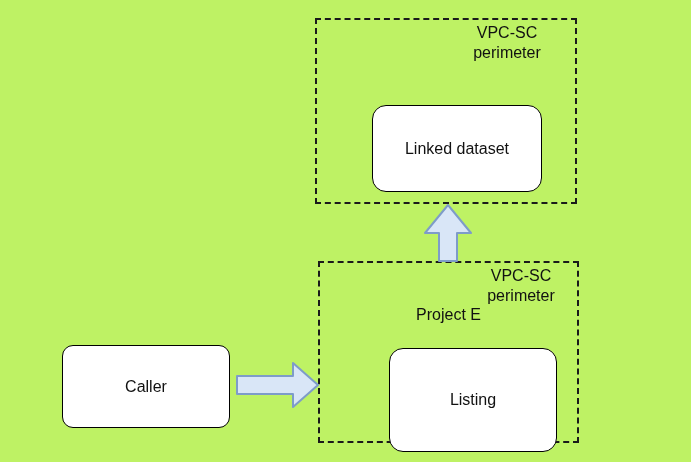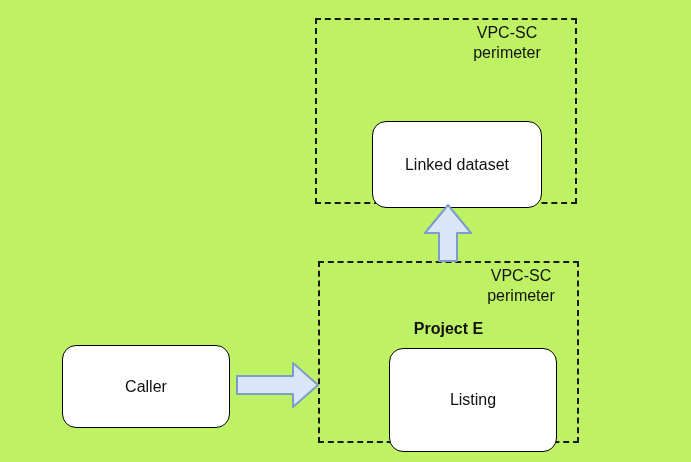--- a/index.html
+++ b/index.html
@@ -41,50 +41,50 @@
   .perimeter-top .vpc-label { right: 18px; }
   .perimeter-bottom .vpc-label { right: 6px; }
   .project-label {
     position: absolute;
     left: 0;
     width: 100%;
     text-align: center;
     line-height: 20px;
   }
   .perimeter-top .project-label { top: 45px; }
-  .perimeter-bottom .project-label { top: 56px; font-weight: bold; }
+  .perimeter-bottom .project-label { top: 42px; }
   .project-label-external {
     position: absolute;
     left: 62px; top: 307px;
     width: 168px;
     text-align: center;
     line-height: 20px;
   }
   .node {
     position: absolute;
     box-sizing: border-box;
     border: 1.5px solid #000000;
     border-radius: 14px;
     background: #ffffff;
     display: flex;
     align-items: center;
     justify-content: center;
     text-align: center;
   }
   .node-linked-dataset {
     left: 55px; top: 85px;
-    width: 170px; height: 87px; margin-top: 16px;
+    width: 170px; height: 87px;
   }
   .node-listing {
     left: 69px; top: 85px;
     width: 168px; height: 104px;
   }
   .node-caller {
     left: 62px; top: 345px;
-    width: 168px; height: 83px;
+    width: 168px; height: 83px; border-radius: 11px;
   }
   .arrow {
     position: absolute;
   }
   .arrow-right { left: 236px; top: 361px; }
   .arrow-up    { left: 423px; top: 203px; }
 </style>
 </head>
 <body>
 

